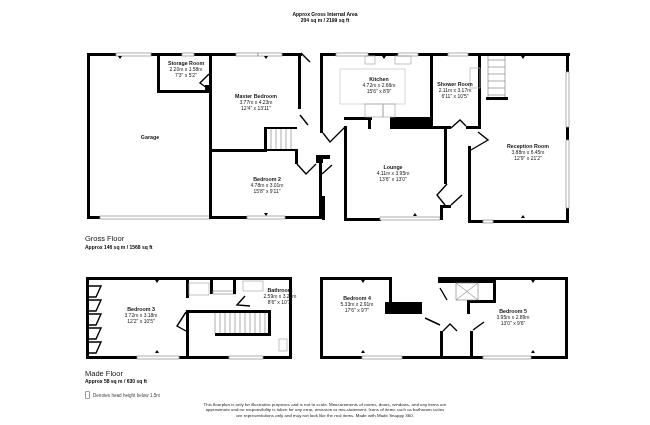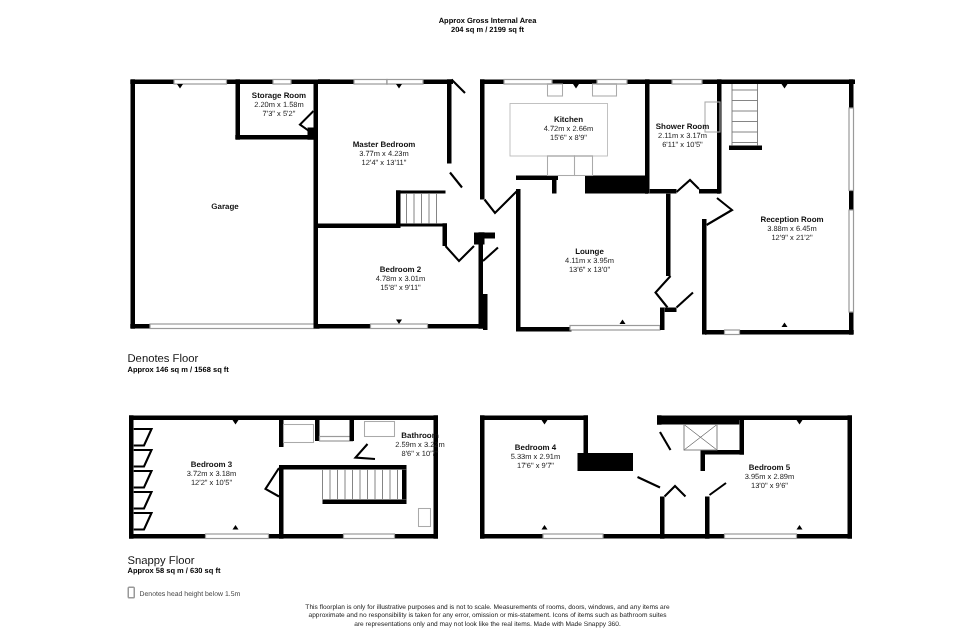--- a/index.html
+++ b/index.html
@@ -267,24 +267,24 @@
     <text class="rdim" x="357" y="306">5.33m x 2.91m</text>
     <text class="rdim" x="357" y="312">17'6" x 9'7"</text>
   </g>
   <g>
     <text class="rname" x="513" y="313">Bedroom 5</text>
     <text class="rdim" x="513" y="319">3.95m x 2.89m</text>
     <text class="rdim" x="513" y="325">13'0" x 9'6"</text>
   </g>
 </svg>
 
-<div class="floor-title" style="left:85px; top:234px">Denotes Floor</div>
+<div class="floor-title" style="left:85px; top:234px">Gross Floor</div>
 <div class="floor-area" style="left:85px; top:244px">Approx 146 sq m / 1568 sq ft</div>
 
-<div class="floor-title" style="left:85px; top:369px">Snappy Floor</div>
+<div class="floor-title" style="left:85px; top:369px">Made Floor</div>
 <div class="floor-area" style="left:85px; top:378px">Approx 58 sq m / 630 sq ft</div>
 
 <div class="legend">
   <span class="legend-box"></span>
   <span>Denotes head height below 1.5m</span>
 </div>
 
 <div class="disclaimer">
   <div>This floorplan is only for illustrative purposes and is not to scale. Measurements of rooms, doors, windows, and any items are</div>
   <div>approximate and no responsibility is taken for any error, omission or mis-statement. Icons of items such as bathroom suites</div>

